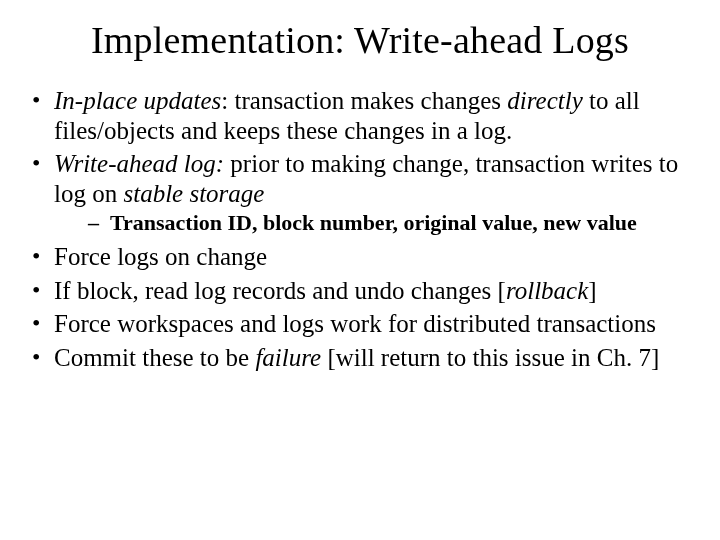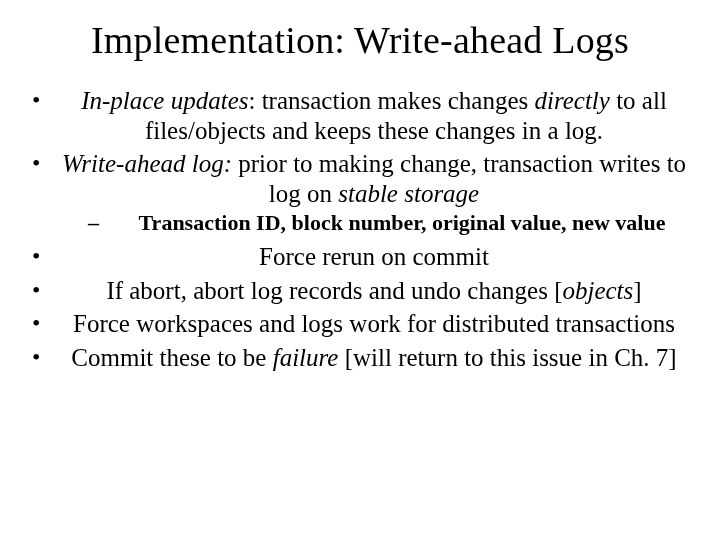--- a/index.html
+++ b/index.html
@@ -29,21 +29,20 @@
     list-style: none;
     margin: 0;
     padding: 0;
   }
   ul.top > li {
     position: relative;
     font-size: 25px;
     line-height: 1.18;
     padding-left: 28px;
     margin-bottom: 4px;
-    text-align: center;
   }
   ul.top > li::before {
     content: "•";
     position: absolute;
     left: 6px;
     top: 0;
     font-size: 24px;
   }
   ul.sub {
     list-style: none;
@@ -78,24 +77,24 @@
       <span class="it">In-place updates</span><span>: transaction makes changes </span><span class="it">directly</span><span> to all files/objects and keeps these changes in a log.</span>
     </li>
 
     <li>
       <span class="it">Write-ahead log:</span><span> prior to making change, transaction writes to log on </span><span class="it">stable storage</span>
       <ul class="sub">
         <li>Transaction ID, block number, original value, new value</li>
       </ul>
     </li>
 
-    <li>Force rerun on commit</li>
+    <li>Force logs on change</li>
 
     <li>
-      <span>If abort, abort log records and undo changes [</span><span class="it">objects</span><span>]</span>
+      <span>If block, read log records and undo changes [</span><span class="it">rollback</span><span>]</span>
     </li>
 
 
     <li>Force workspaces and logs work for distributed transactions</li>
 
     <li>
       <span>Commit these to be </span><span class="it">failure</span><span> [will return to this issue in Ch. 7]</span>
     </li>
 
   </ul>

